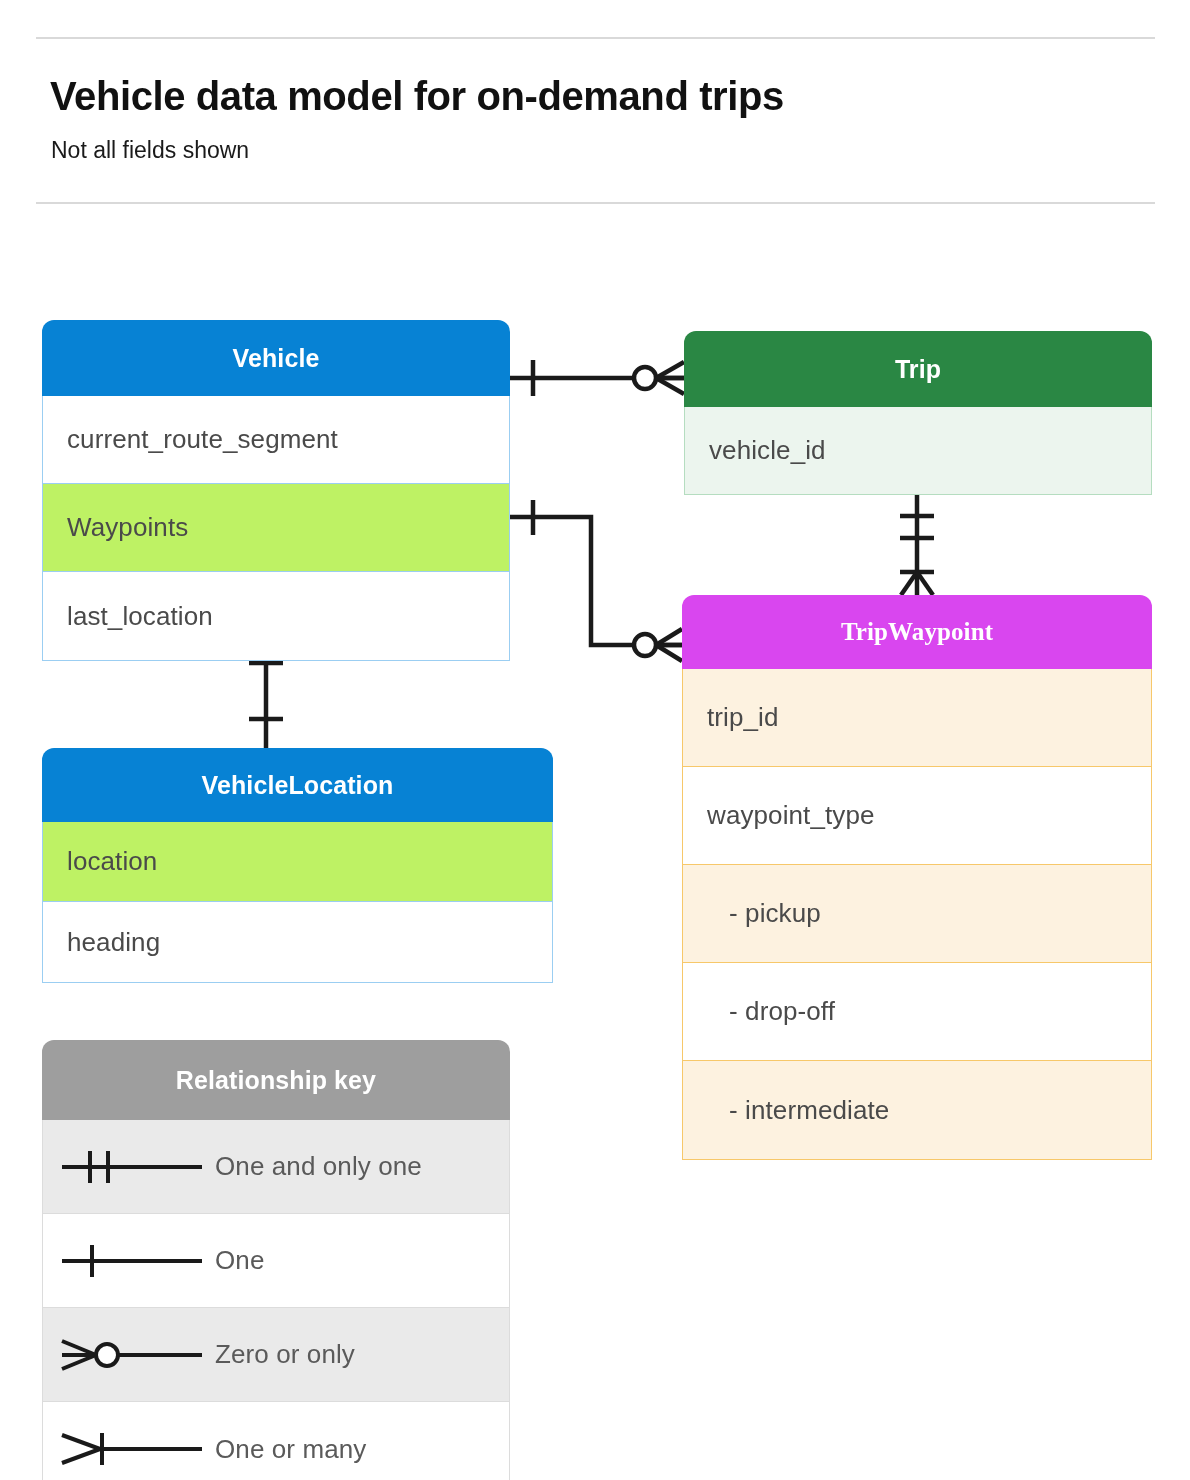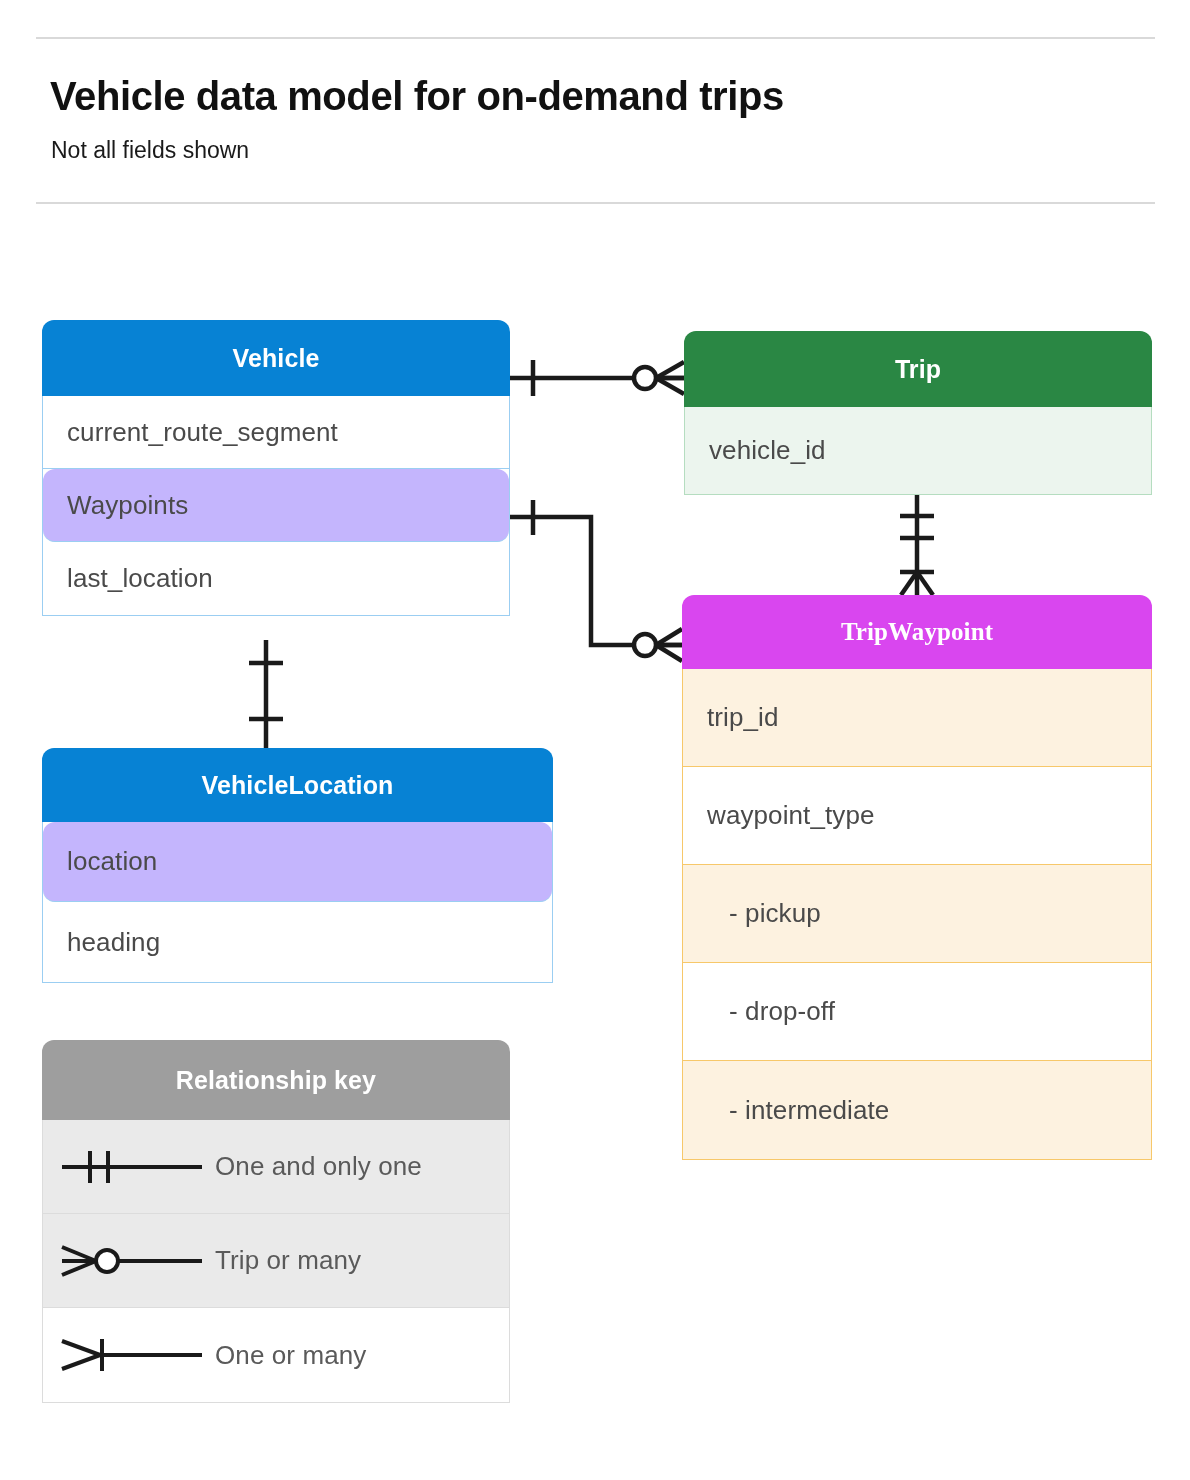--- a/index.html
+++ b/index.html
@@ -88,21 +88,21 @@
     border-bottom: 1.5px solid;
     letter-spacing: 0.1px;
   }
   .entity-row:last-child { border-bottom: none; }
   .entity-row.indent { padding-left: 46px; }
 
   
   .theme-blue .entity-header { background: #0782d4; }
   .theme-blue .entity-rows { border-color: #9bcef2; }
   .theme-blue .entity-row { border-color: #9bcef2; }
-  .theme-blue .entity-row.alt { background: #c4b5fd; border-radius: 12px; }
+  .theme-blue .entity-row.alt { background: #bef264; }
   .theme-blue .entity-row.plain { background: #ffffff; }
 
   
   .theme-green .entity-header { background: #2a8744; }
   .theme-green .entity-rows { border-color: #b5ddc0; }
   .theme-green .entity-row { border-color: #b5ddc0; }
   .theme-green .entity-row.alt { background: #ecf5ee; }
 
   
   .theme-orange .entity-header { background: #d946ef; font-family: Liberation Serif, serif; }
@@ -111,21 +111,21 @@
   .theme-orange .entity-row.alt { background: #fdf2e0; }
   .theme-orange .entity-row.plain { background: #ffffff; }
 
   
   .theme-grey .entity-header { background: #9e9e9e; }
   .theme-grey .entity-rows { border-color: #dcdcdc; }
 
   
   #entity-vehicle { left: 42px; top: 320px; width: 468px; }
   #entity-vehicle .entity-header { height: 76px; }
-  #entity-vehicle .entity-row { height: 73px; }
+  #entity-vehicle .entity-row { height: 88px; }
 
   #entity-vehiclelocation { left: 42px; top: 748px; width: 511px; }
   #entity-vehiclelocation .entity-header { height: 74px; }
   #entity-vehiclelocation .entity-row { height: 80px; }
 
   #entity-trip { left: 684px; top: 331px; width: 468px; }
   #entity-trip .entity-header { height: 76px; }
   #entity-trip .entity-row { height: 87px; }
 
   #entity-tripwaypoint { left: 682px; top: 595px; width: 470px; }
@@ -273,34 +273,45 @@
             <g stroke="#1a1a1a" stroke-width="4" fill="none">
               <line x1="2" y1="24" x2="142" y2="24"></line>
               <line x1="30" y1="8" x2="30" y2="40"></line>
               <line x1="48" y1="8" x2="48" y2="40"></line>
             </g>
           </svg>
         </div>
         <div class="legend-label">One and only one</div>
       </div>
 
+      <div class="legend-row">
+        <div class="legend-symbol">
+          <svg width="150" height="48" viewBox="0 0 150 48" xmlns="http://www.w3.org/2000/svg">
+            <g stroke="#1a1a1a" stroke-width="4" fill="none">
+              <line x1="2" y1="24" x2="142" y2="24"></line>
+              <line x1="32" y1="8" x2="32" y2="40"></line>
+            </g>
+          </svg>
+        </div>
+        <div class="legend-label">One</div>
+      </div>
 
       <div class="legend-row alt">
         <div class="legend-symbol">
           <svg width="150" height="48" viewBox="0 0 150 48" xmlns="http://www.w3.org/2000/svg">
             <g stroke="#1a1a1a" stroke-width="4" fill="none">
               <line x1="48" y1="24" x2="142" y2="24"></line>
               <line x1="2" y1="10" x2="36" y2="24"></line>
               <line x1="2" y1="38" x2="36" y2="24"></line>
               <line x1="2" y1="24" x2="36" y2="24"></line>
               <circle cx="47" cy="24" r="11" fill="#ffffff"></circle>
             </g>
           </svg>
         </div>
-        <div class="legend-label">Trip or many</div>
+        <div class="legend-label">Zero or only</div>
       </div>
 
       <div class="legend-row">
         <div class="legend-symbol">
           <svg width="150" height="48" viewBox="0 0 150 48" xmlns="http://www.w3.org/2000/svg">
             <g stroke="#1a1a1a" stroke-width="4" fill="none">
               <line x1="36" y1="24" x2="142" y2="24"></line>
               <line x1="2" y1="10" x2="40" y2="24"></line>
               <line x1="2" y1="38" x2="40" y2="24"></line>
               <line x1="42" y1="8" x2="42" y2="40"></line>

